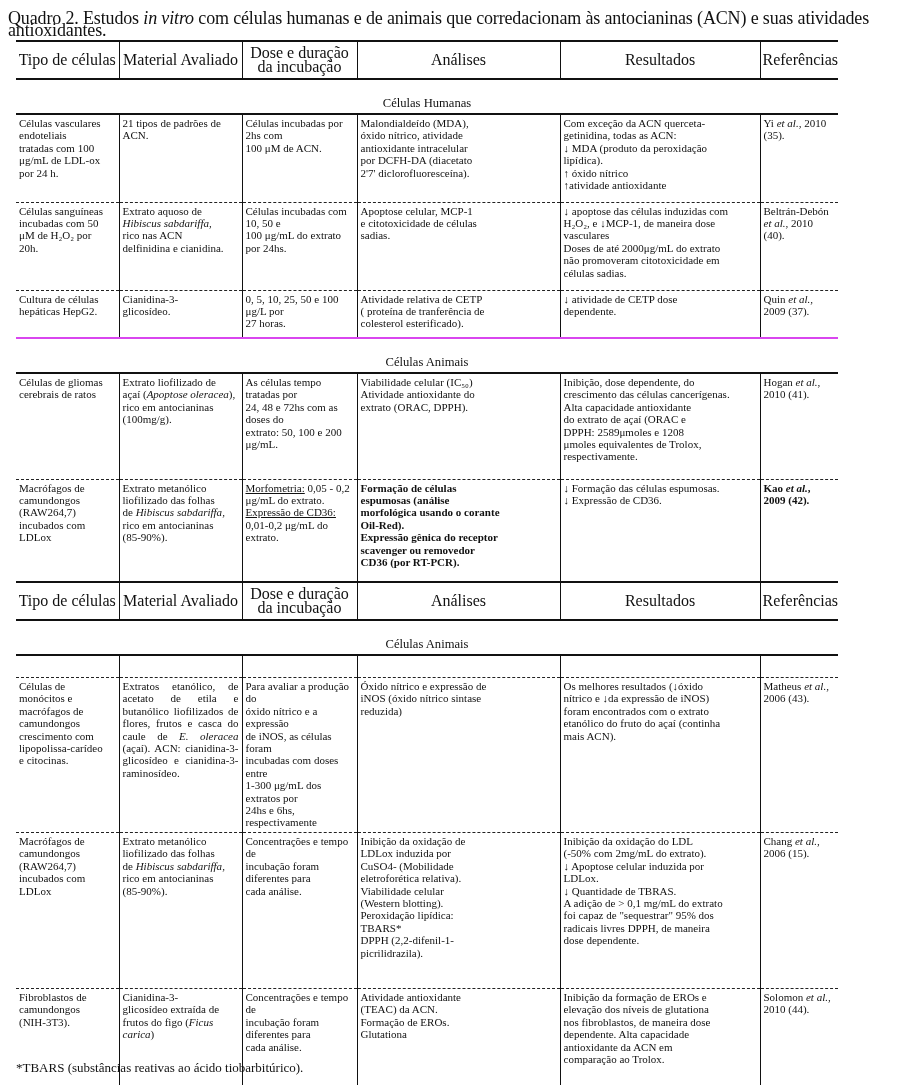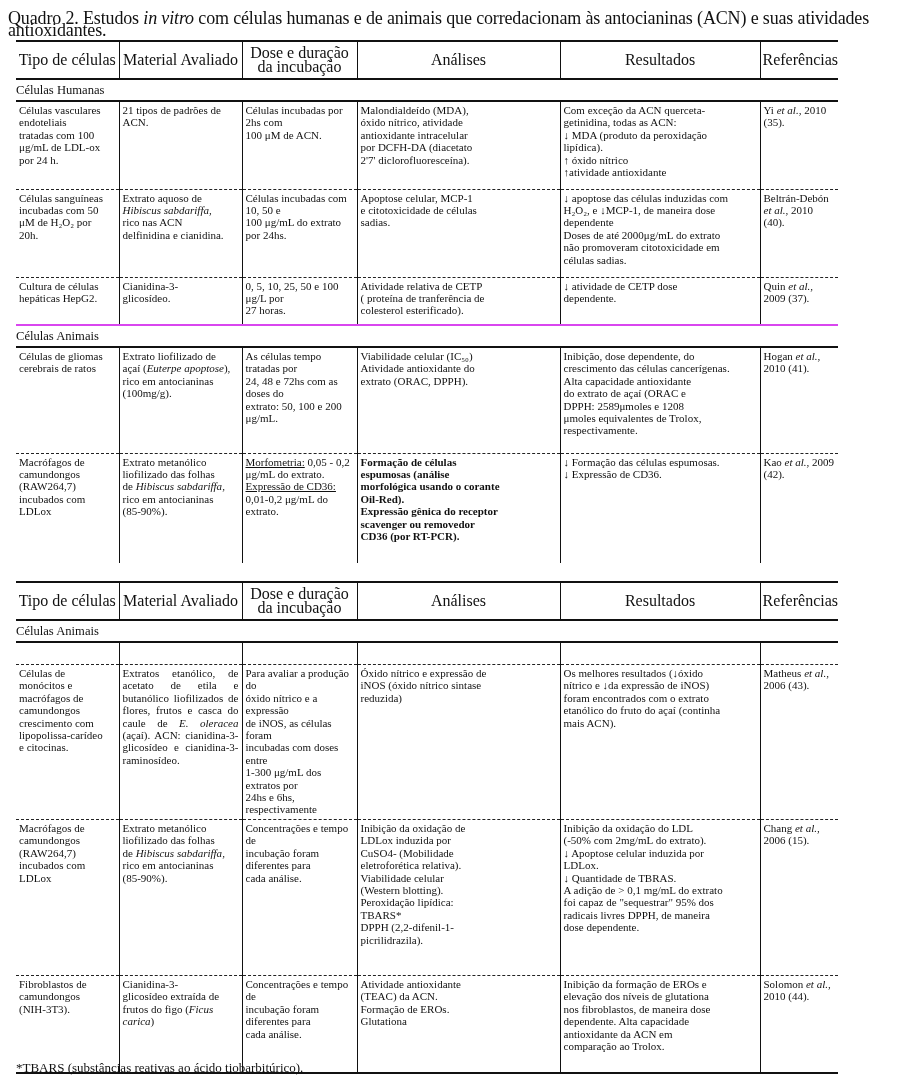--- a/index.html
+++ b/index.html
@@ -28,21 +28,21 @@
     border-left: 1px solid #111; padding: 3px 2px 3px 2px; height: 30px;
     vertical-align: middle;
   }
   table.q th:first-child { border-left: none; }
   table.q td {
     vertical-align: top; padding: 2px 3px 3px 3px;
     border-left: 1px solid #111; border-bottom: 1px dashed #222;
   }
   table.q td:first-child { border-left: none; }
   table.q tr.section td {
-    font-size: 12.6px; line-height: 14px; padding: 3px 0 3px 0;
+    text-align: center; font-size: 12.6px; line-height: 14px; padding: 16px 0 3px 0;
     border-bottom: 2px solid #111; border-left: none;
   }
   table.q tr.last td { border-bottom: 2px solid #111; }
   table.q tr.solid td { border-bottom: 2px solid #d946ef; }
   table.q tr.blank td { height: 16px; }
   .line { display: block; }
   .it { font-style: italic; }
   .u { text-decoration: underline; }
   .just { text-align: justify; margin-left: 21px; }
   .footnote {
@@ -125,21 +125,21 @@
           <span class="line">100 μg/mL do extrato por 24hs.</span>
         </td>
       <td>
           <span class="line">Apoptose celular, MCP-1</span>
           <span class="line">e citotoxicidade de células</span>
           <span class="line">sadias.</span>
         </td>
       <td>
           <span class="line">↓ apoptose das células induzidas com</span>
           <span class="line">H₂O₂, e ↓MCP-1, de maneira dose</span>
-          <span class="line">dependente</span>
+          <span class="line">vasculares</span>
           <span class="line">Doses de até 2000μg/mL do extrato</span>
           <span class="line">não promoveram citotoxicidade em</span>
           <span class="line">células sadias.</span>
         </td>
       <td><span>Beltrán-Debón </span><span class="it">et al.</span><span>, 2010 (40).</span></td>
     </tr>
 
     <tr class="solid" style="height:48px;">
       <td>
           <span class="line">Cultura de células</span>
@@ -167,21 +167,21 @@
 
     <tr class="section">
       <td colspan="6">Células Animais</td>
     </tr>
 
     <tr style="height:106px;">
       <td>
           <span class="line">Células de gliomas</span>
           <span class="line">cerebrais de ratos</span>
         </td>
-      <td><span class="line">Extrato liofilizado de</span><span class="line"><span>açaí (</span><span class="it">Euterpe apoptose</span><span>),</span></span><span><span class="line">rico em antocianinas</span><span class="line">(100mg/g).</span></span></td>
+      <td><span class="line">Extrato liofilizado de</span><span class="line"><span>açaí (</span><span class="it">Apoptose oleracea</span><span>),</span></span><span><span class="line">rico em antocianinas</span><span class="line">(100mg/g).</span></span></td>
       <td>
           <span class="line">As células tempo tratadas por</span>
           <span class="line">24, 48 e 72hs com as doses do</span>
           <span class="line">extrato: 50, 100 e 200 μg/mL.</span>
         </td>
       <td>
           <span class="line">Viabilidade celular (IC₅₀)</span>
           <span class="line">Atividade antioxidante do</span>
           <span class="line">extrato (ORAC, DPPH).</span>
         </td>
@@ -213,21 +213,21 @@
           <span class="line">morfológica usando o corante</span>
           <span class="line">Oil-Red).</span>
           <span class="line">Expressão gênica do receptor</span>
           <span class="line">scavenger ou removedor</span>
           <span class="line">CD36 (por RT-PCR).</span>
         </td>
       <td style="border-bottom:none;">
           <span class="line">↓ Formação das células espumosas.</span>
           <span class="line">↓ Expressão de CD36.</span>
         </td>
-      <td style="border-bottom:none;"><span>Kao </span><span class="it">et al.</span><span>, 2009 (42).</span></td>
+      <td style="border-bottom:none;font-weight:bold;"><span>Kao </span><span class="it">et al.</span><span>, 2009 (42).</span></td>
     </tr>
   </tbody>
 </table>
 
 <table class="q" style="top:581px;">
   <colgroup>
       <col class="c1">
       <col class="c2">
       <col class="c3">
       <col class="c4">

